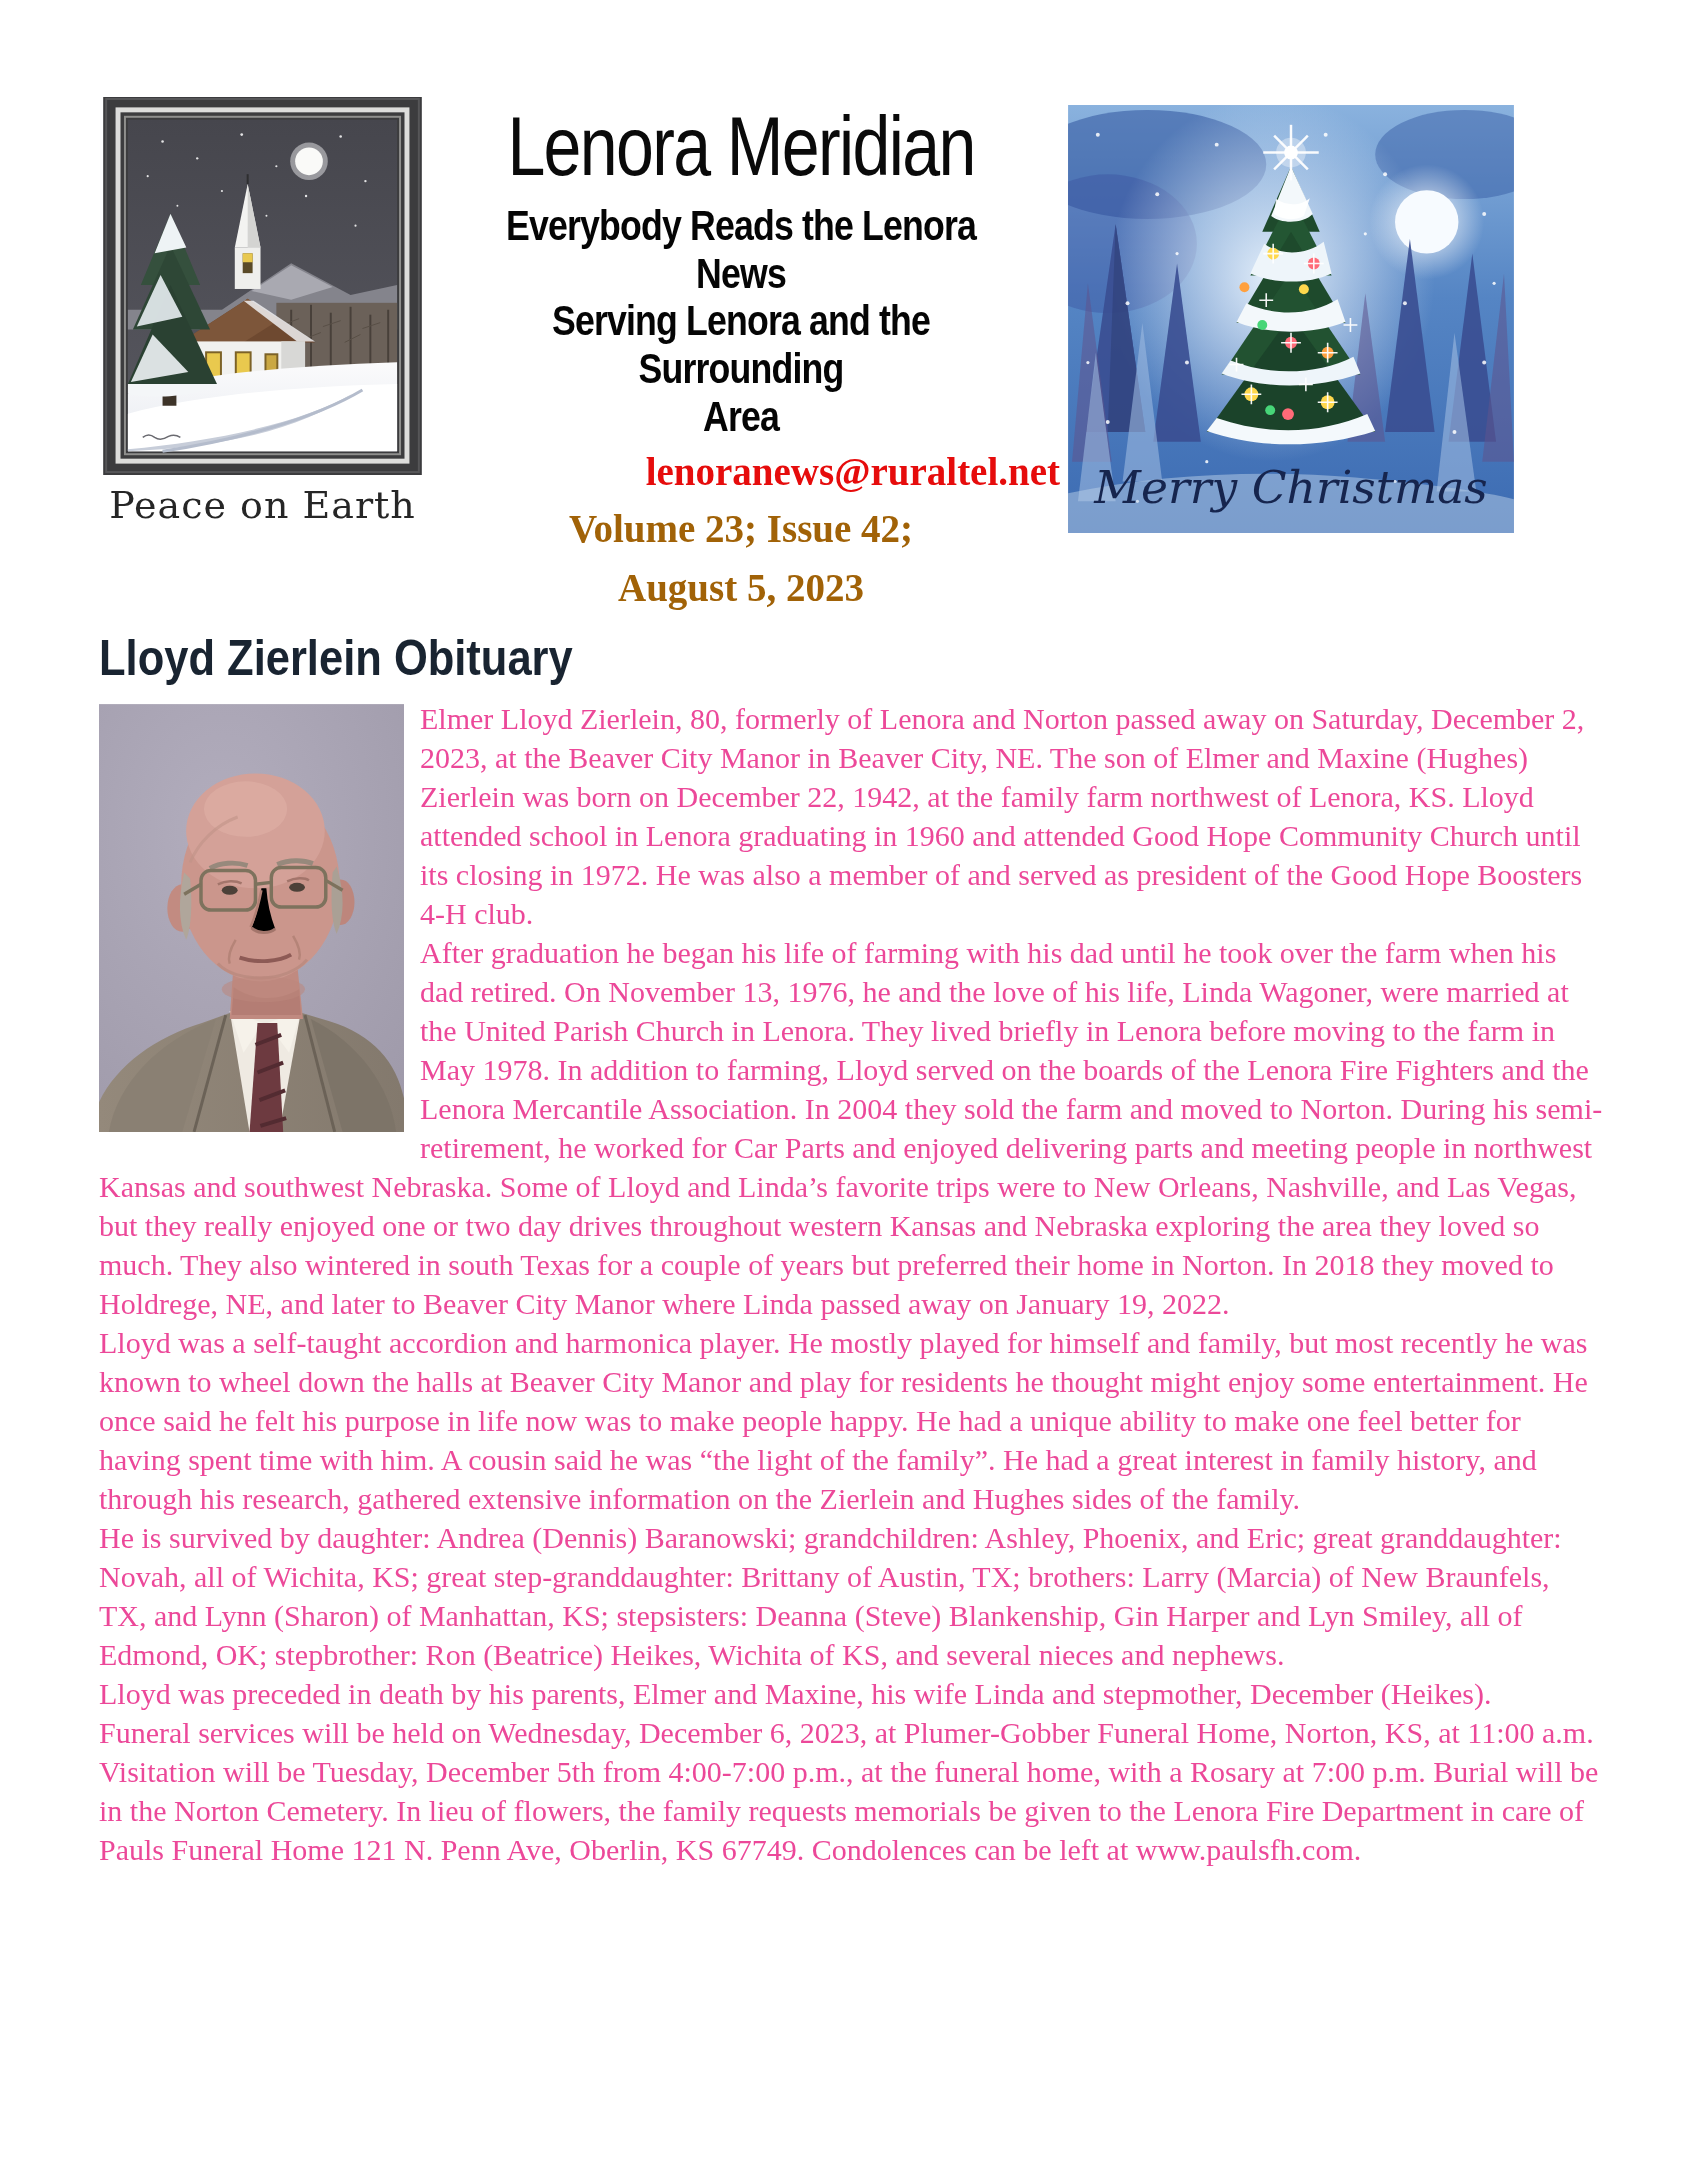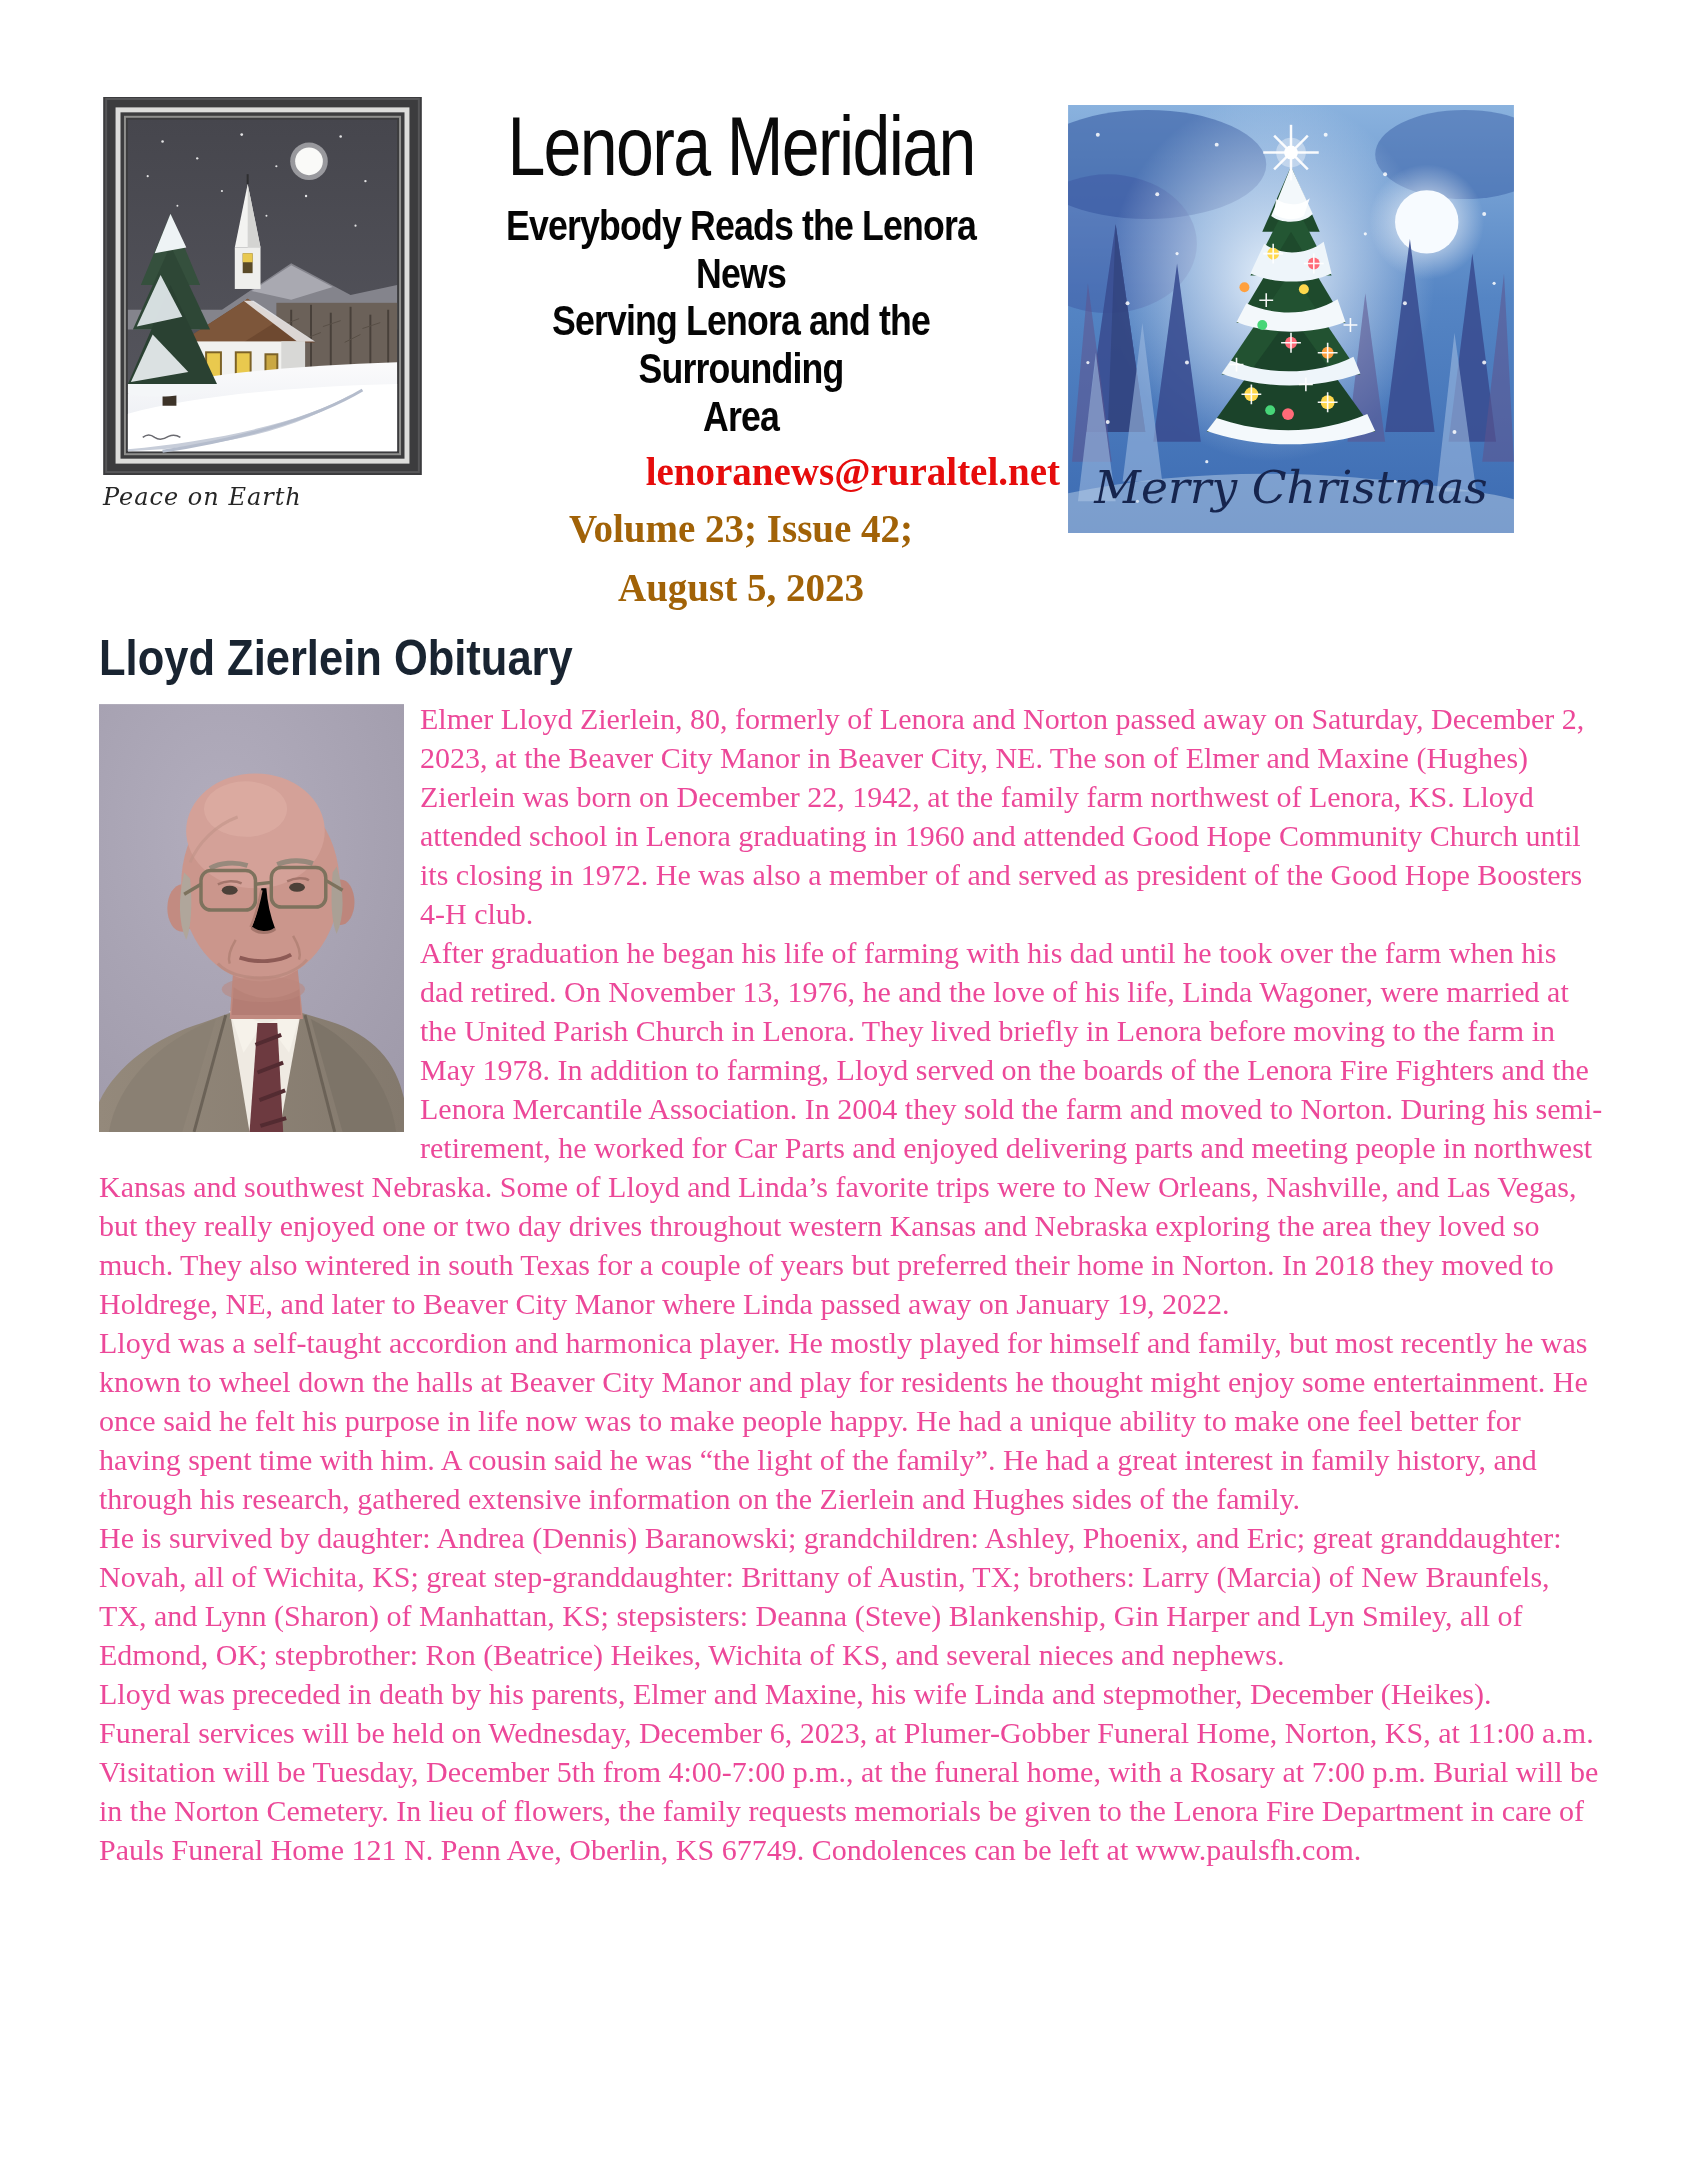--- a/index.html
+++ b/index.html
@@ -5,22 +5,22 @@
   html,body { margin:0; padding:0; background:#ffffff; }
   .page {
     position:relative; width:1683px; height:2178px; background:#ffffff;
     font-family:"Liberation Serif", serif; color:#000; overflow:hidden;
   }
   
   .masthead { display:flex; align-items:flex-start; padding:97px 0 0 103px; }
   .church-fig { width:319px; flex:none; margin:0; }
   .church-fig svg { display:block; }
   .script-caption {
-    font-family:"DejaVu Serif", serif; font-style:italic; font-size:24px;
-    text-align:left; margin-top:8px; color:#262626; letter-spacing:1px;
+    font-family:"DejaVu Serif", serif; font-size:38px;
+    text-align:center; margin-top:8px; color:#262626; letter-spacing:1px;
   }
   .mast-center { width:638px; flex:none; text-align:center; margin-top:8px; }
   .mast-title {
     font-family:"Liberation Sans", sans-serif; font-weight:400; font-size:83px;
     line-height:1.02; margin:0; color:#0a0a0a;
     transform:scaleX(.82); letter-spacing:-2px;
   }
   .tagline {
     font-family:"Liberation Sans", sans-serif; font-weight:700; font-size:42px;
     line-height:1.14; color:#050505; transform:scaleX(.85); letter-spacing:-1px;

